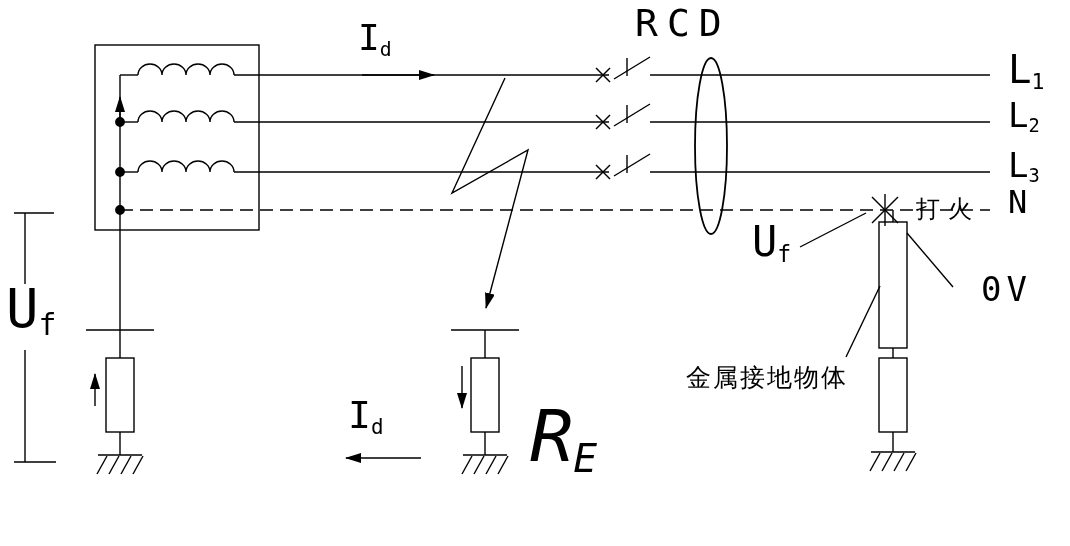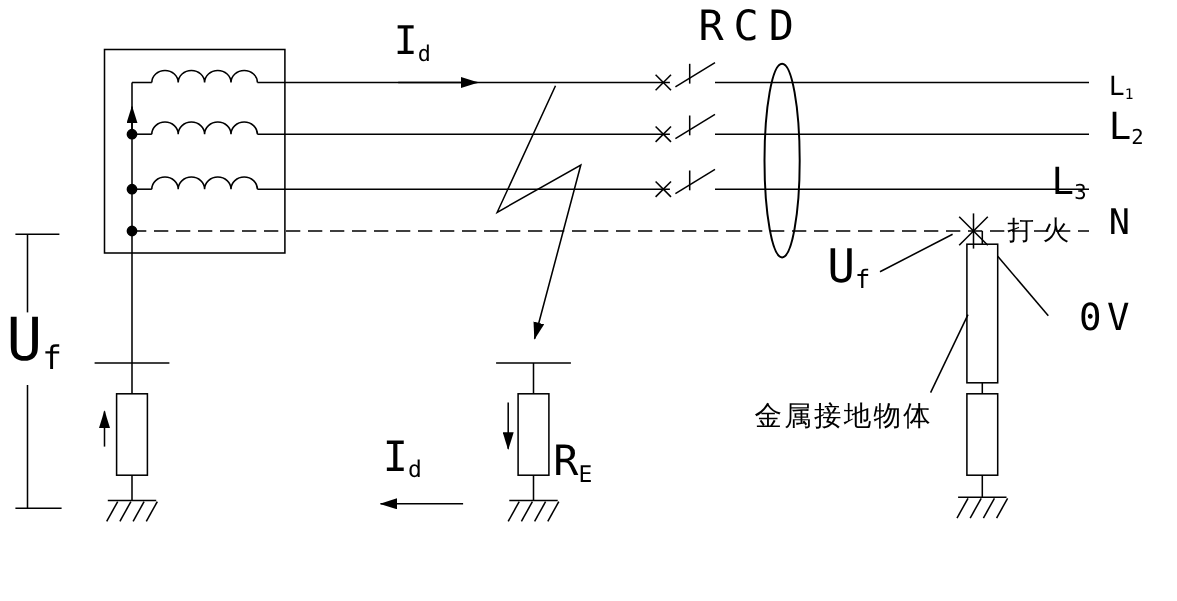--- a/index.html
+++ b/index.html
@@ -134,29 +134,29 @@
   </svg>
 
   <div class="lbl" style="left:358px;top:20px;font-size:36px;">
     <span>I</span><span class="sub">d</span>
   </div>
 
   <div class="lbl" style="left:635px;top:4px;font-size:38px;letter-spacing:9px;">
     <span>RCD</span>
   </div>
 
-  <div class="lbl" style="left:1008px;top:66px;font-size:24px;">
+  <div class="lbl" style="left:1008px;top:50px;font-size:39px;">
     <span>L</span><span class="sub">1</span>
   </div>
 
   <div class="lbl" style="left:1008px;top:98px;font-size:34px;">
     <span>L</span><span class="sub">2</span>
   </div>
 
-  <div class="lbl" style="left:956px;top:148px;font-size:34px;">
+  <div class="lbl" style="left:1008px;top:148px;font-size:34px;">
     <span>L</span><span class="sub">3</span>
   </div>
 
   <div class="lbl" style="left:1008px;top:186px;font-size:32px;">
     <span>N</span>
   </div>
 
   <div class="lbl cjk" style="left:916px;top:186px;font-size:24px;letter-spacing:8px;">
     <span>打火</span>
   </div>
@@ -171,21 +171,21 @@
 
   <div class="lbl cjk" style="left:686px;top:356px;font-size:25px;letter-spacing:2px;font-family:Liberation Mono, monospace;">
     <span>金属接地物体</span>
   </div>
 
   <div class="lbl" style="left:6px;top:282px;font-size:54px;">
     <span>U</span><span class="sub">f</span>
   </div>
 
 
-  <div class="lbl" style="left:503px;top:400px;font-size:38px;">
+  <div class="lbl" style="left:530px;top:400px;font-size:72px;font-style:italic;">
     <span>R</span><span class="sub">E</span>
   </div>
 
   <div class="lbl" style="left:348px;top:396px;font-size:38px;">
     <span>I</span><span class="sub">d</span>
   </div>
 
 </div>
 
 </body></html>

